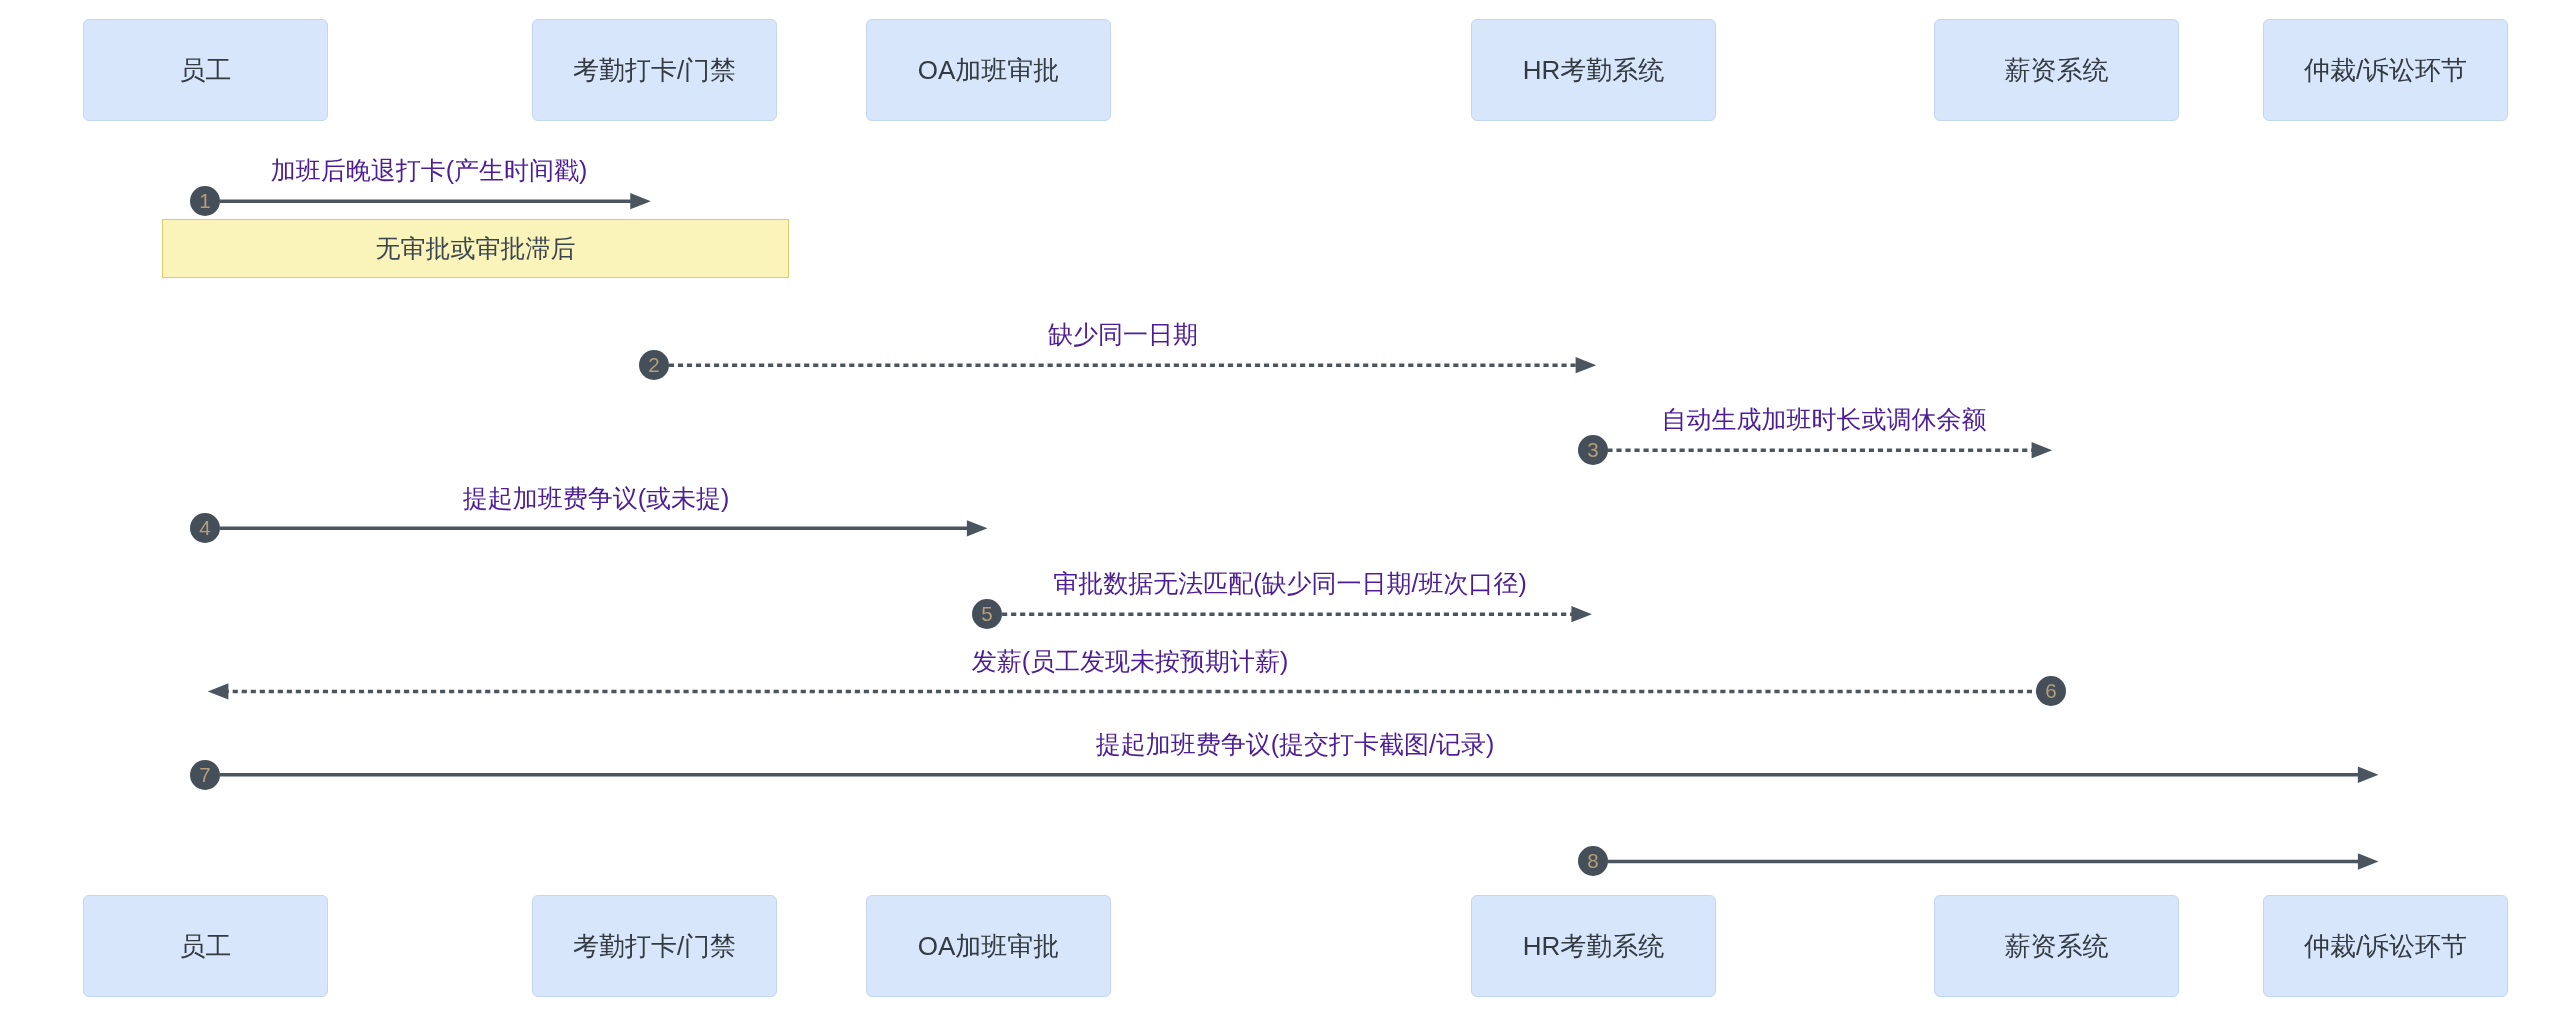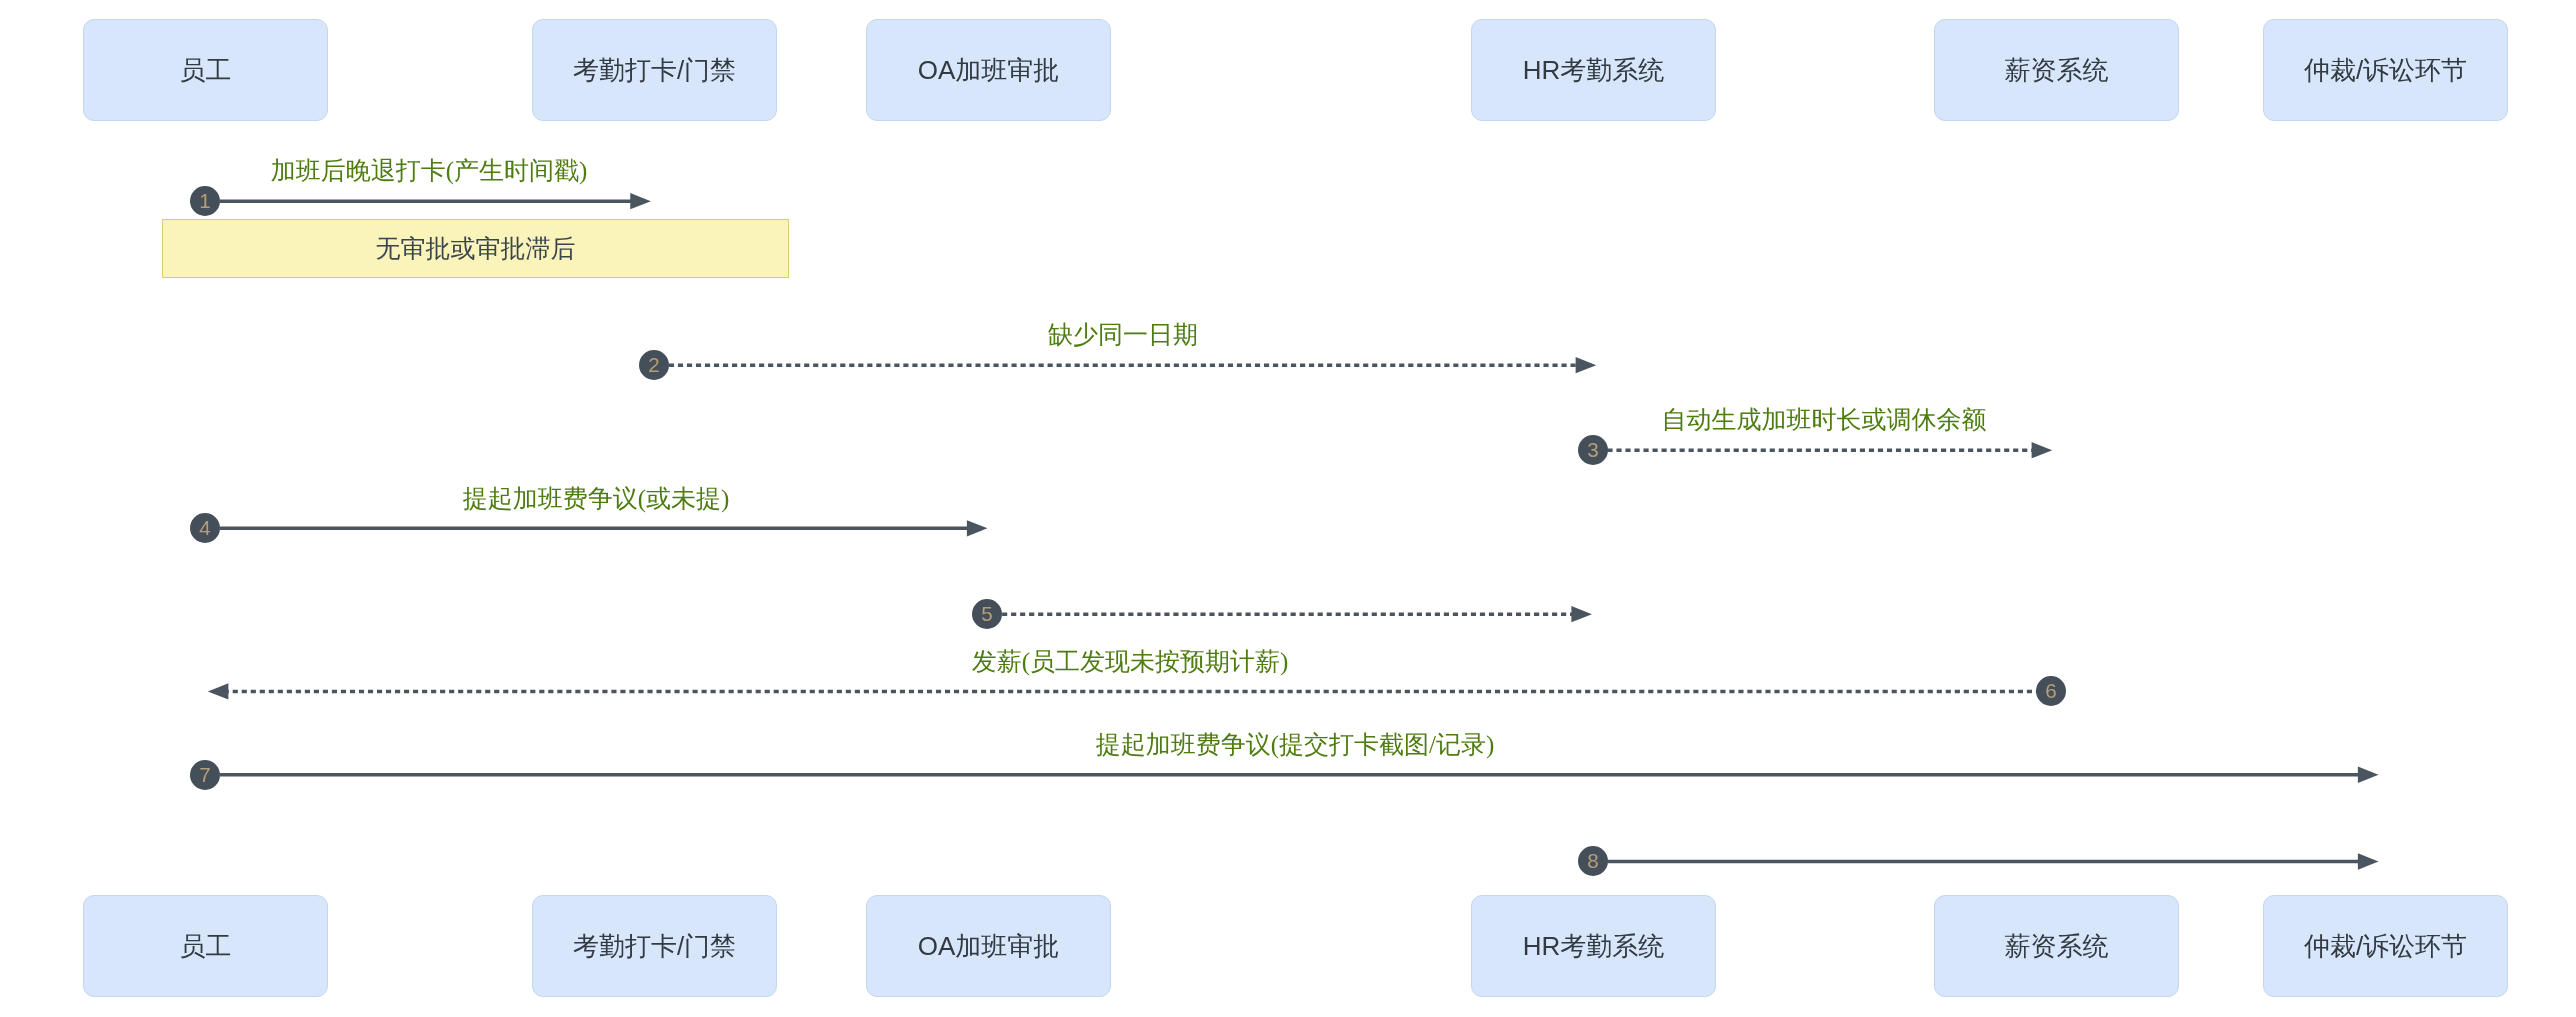--- a/index.html
+++ b/index.html
@@ -8,34 +8,33 @@
     width:2576px;height:1018px;
     background:#ffffff;
     font-family:"Liberation Sans","DejaVu Sans",sans-serif;
     overflow:hidden;
   }
   .actor{
     position:absolute;
     width:245px;height:102px;
     background:#d7e6fb;
     border:1.7px solid #c3d6f1;
-    border-radius:11px;
+    border-radius:6px;
     box-sizing:border-box;
     display:flex;align-items:center;justify-content:center;
     font-size:26px;color:#333a42;
     white-space:nowrap;
   }
   .arrow-layer{position:absolute;left:0;top:0;}
   .msg-label{
     position:absolute;
     transform:translateX(-50%);
-    font-size:25px;color:#4d7c0f;
+    font-size:25px;color:#4c1d95;
     white-space:nowrap;
     line-height:31px;
-    font-family:Liberation Serif, serif;
   }
   .seq-num{
     position:absolute;
     width:30px;height:30px;
     transform:translate(-50%,-50%);
     background:#454f59;
     border-radius:50%;
     display:flex;align-items:center;justify-content:center;
     font-size:20.6px;color:#b59e78;
   }
@@ -111,20 +110,21 @@
     <g>
       <line x1="1872" y1="1003" x2="2748" y2="1003" stroke="#4b555f" stroke-width="4"></line>
       <polygon points="2770,1003 2746,993.5 2746,1012.5" fill="#4b555f"></polygon>
     </g>
   </svg>
 
   <div class="msg-label" style="left:429px;top:155px">加班后晚退打卡(产生时间戳)</div>
   <div class="msg-label" style="left:1123px;top:319px">缺少同一日期</div>
   <div class="msg-label" style="left:1824px;top:404px">自动生成加班时长或调休余额</div>
   <div class="msg-label" style="left:596px;top:483px">提起加班费争议(或未提)</div>
+  <div class="msg-label" style="left:1290px;top:568px">审批数据无法匹配(缺少同一日期/班次口径)</div>
   <div class="msg-label" style="left:1130px;top:646px">发薪(员工发现未按预期计薪)</div>
   <div class="msg-label" style="left:1295px;top:729px">提起加班费争议(提交打卡截图/记录)</div>
 
   <div class="seq-num" style="left:205px;top:201px">1</div>
   <div class="seq-num" style="left:654px;top:365px">2</div>
   <div class="seq-num" style="left:1593px;top:450px">3</div>
   <div class="seq-num" style="left:205px;top:528px">4</div>
   <div class="seq-num" style="left:987px;top:614px">5</div>
   <div class="seq-num" style="left:2051px;top:691px">6</div>
   <div class="seq-num" style="left:205px;top:775px">7</div>

